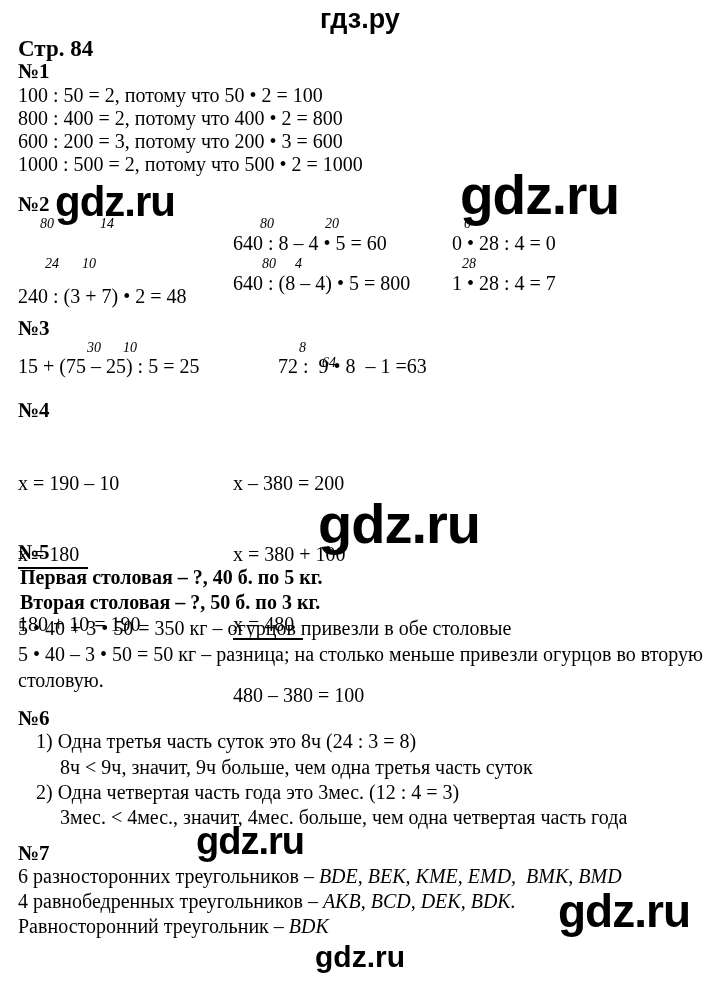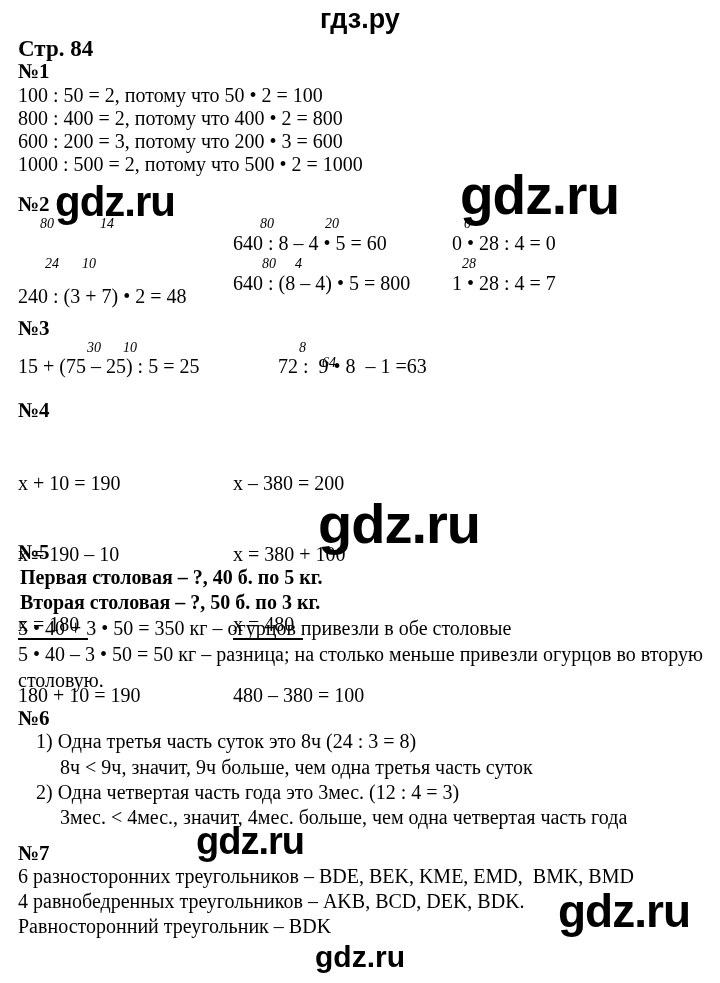--- a/index.html
+++ b/index.html
@@ -19,21 +19,21 @@
   .tlabel{font-size:21px;font-weight:bold;left:18px;}
   .mline{font-size:20px;line-height:23px;white-space:pre;}
   .block{left:18px;}
   .cell{position:absolute;}
   .sup{position:absolute;font-size:14px;line-height:15px;white-space:pre;font-style:italic;}
   .expr{position:absolute;font-size:20px;line-height:22px;white-space:pre;}
   .eqcol{position:absolute;font-size:20px;line-height:23.5px;white-space:pre;}
   .eqcol div{height:23.5px;}
   .und{display:inline-block;border-bottom:2px solid #000;padding:0 9px 1px 0;}
   .bold{font-weight:bold;}
-  .names{}
+  .names{font-style:italic;}
   .t7line{font-size:20px;line-height:25px;white-space:pre;}
 </style>
 </head>
 <body>
 
 <div class="page">
 
   <div class="wm wm-header">гдз.ру</div>
   <div class="wm wm-n2-left">gdz.ru</div>
   <div class="wm wm-n2-right">gdz.ru</div>
@@ -82,21 +82,20 @@
     <div class="expr" style="left:0;top:15px;">15 + (75 – 25) : 5 = 25</div>
   </div>
   <div class="cell" style="left:278px;top:340px;width:230px;height:42px;">
     <span class="sup" style="left:21px;top:0;">8</span>
     <span class="sup" style="left:44px;top:0;margin-top:15px;">64</span>
     <div class="expr" style="left:0;top:15px;">72 :  9 • 8  – 1 =63</div>
   </div>
 
   <div class="abs tlabel" style="top:398px;">№4</div>
   <div class="eqcol" style="left:18px;top:425px;">
-    <div>x + 10 = 190</div>
     <div>x = 190 – 10</div>
     <div><span class="und">x = 180</span></div>
     <div>180 + 10 = 190</div>
   </div>
   <div class="eqcol" style="left:233px;top:425px;">
     <div>x – 380 = 200</div>
     <div>x = 380 + 100</div>
     <div><span class="und">x = 480</span></div>
     <div>480 – 380 = 100</div>
   </div>

